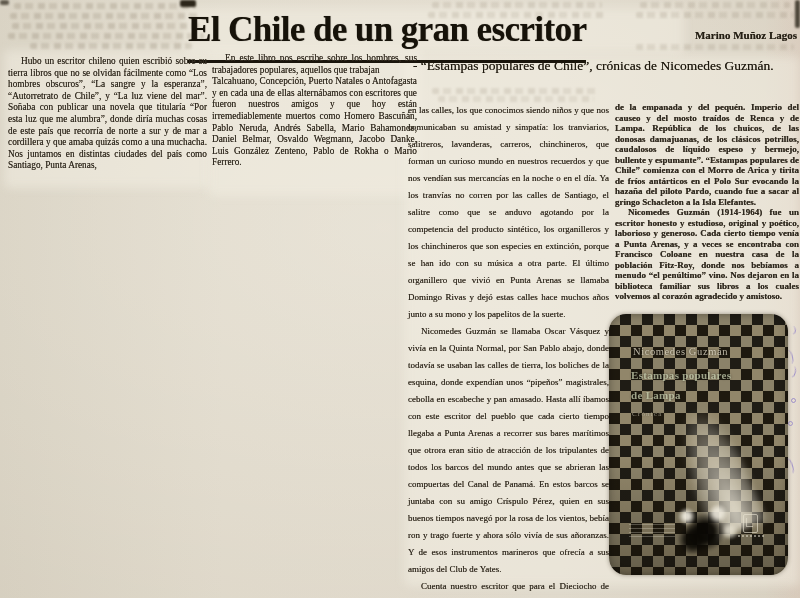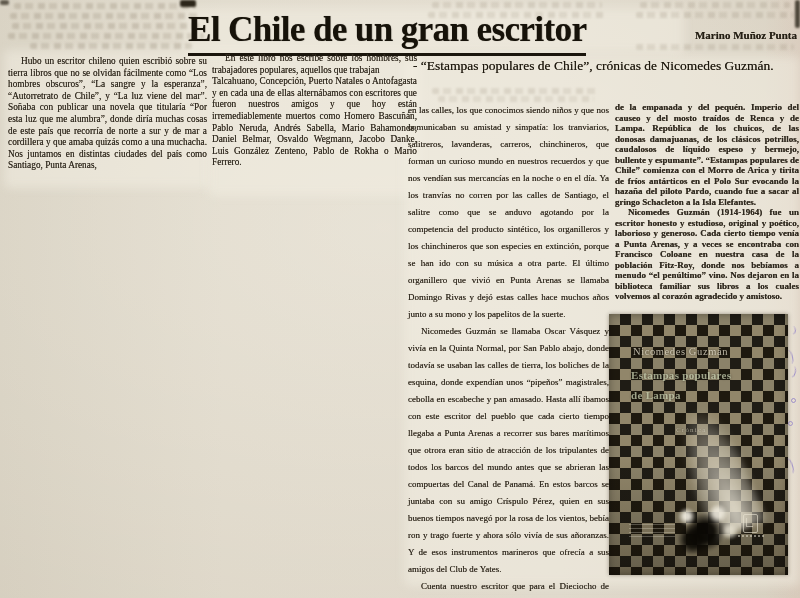--- a/index.html
+++ b/index.html
@@ -15,21 +15,21 @@
       radial-gradient(130% 110% at 48% 38%, rgba(255,253,245,.32), rgba(0,0,0,0) 75%),
       linear-gradient(90deg, #d5cebe, #ddd6c7 28%, #ded7c9 70%, #d7cfbf);
   }
   .panel { position:absolute; background:rgba(244,239,227,.5); border-radius:5px; filter:blur(5px); }
 
   
   .title-wrap { position:absolute; left:188px; top:10px; width:520px; }
   .title-wrap h1 {
     margin:0; display:inline-block;
     font-size:35px; font-weight:bold; letter-spacing:-0.6px; color:#161209;
-    border-bottom:3.5px solid #1a150c; padding-bottom:3px;
+    border-bottom:3.5px solid #1a150c; padding-bottom:10px;
     text-shadow:.4px .4px .7px rgba(25,18,10,.55);
   }
   .byline {
     position:absolute; left:691px; top:29px; width:106px;
     font-size:11px; font-weight:bold; color:#241f14; text-align:right;
     text-shadow:0 0 .5px rgba(40,30,20,.7);
   }
   .subtitle {
     position:absolute; left:413px; top:57px; width:387px; text-align:left;
     font-size:13.5px; font-weight:normal; line-height:17.5px; color:#1d180e;
@@ -52,38 +52,38 @@
 
   
   #cover {
     position:absolute; left:609px; top:314px; width:179px; height:261px;
     background-image:
       linear-gradient(180deg, rgba(18,14,6,0) 55%, rgba(18,14,6,.3)),
       repeating-linear-gradient(90deg, rgba(0,0,0,.14) 0 11px, rgba(255,255,255,.04) 11px 22px),
       repeating-conic-gradient(from 0deg, #16130b 0deg 90deg, #8d8164 90deg 180deg, #231d11 180deg 270deg, #a2977a 270deg 360deg);
     background-size:auto, 22px 22px, 22px 22px;
     box-shadow:0 0 4px rgba(60,50,35,.45), inset 0 0 8px rgba(0,0,0,.35);
+    border-radius:17px;
   }
   .cover-author {
     position:absolute; left:24px; top:32px;
     font-size:10.5px; letter-spacing:.6px; color:#ddd6c3; opacity:.82;
     text-shadow:0 0 2px rgba(0,0,0,.7);
   }
   .cover-title {
     position:absolute; left:22px; top:52px;
     font-size:11px; font-weight:bold; line-height:19.5px;
     color:#c3caab; opacity:.78; letter-spacing:.3px;
     text-shadow:0 0 2.5px rgba(0,0,0,.75);
   }
   .cover-title .t2 { display:block; }
   .cover-genre {
-    position:absolute; left:23px; top:112px;
+    position:absolute; left:23px; top:96px;
     font-size:7px; letter-spacing:1.2px; color:#cfc8b2; opacity:.65;
     text-shadow:0 0 1.5px rgba(0,0,0,.7);
-    padding-left:44px;
   }
   .smoke {
     position:absolute; left:78px; top:96px; width:58px; height:125px;
     background:radial-gradient(ellipse at 55% 85%, rgba(245,240,226,.95), rgba(245,240,226,.35) 55%, rgba(245,240,226,0) 75%);
     filter:blur(3px); transform:rotate(-22deg); opacity:.85;
   }
   .cluster {
     position:absolute; left:52px; top:182px; width:92px; height:58px;
     background:
       radial-gradient(circle at 28% 35%, rgba(244,240,228,.9) 3px, rgba(244,240,228,0) 9px),
@@ -166,21 +166,21 @@
   <div class="ghost g11"></div>
   <div class="ghost g12"></div>
 
   <div class="smudge s1"></div>
   <div class="smudge s2"></div>
   <div class="smudge s3"></div>
 
   <div class="title-wrap">
     <h1>El Chile de un gran escritor</h1>
   </div>
-  <div class="byline">Marino Muñoz Punta</div>
+  <div class="byline">Marino Muñoz Lagos</div>
   <div class="subtitle">
     <div>- “Estampas populares de Chile”, crónicas de Nicomedes Guzmán.</div>
   </div>
 
   <div id="col1" class="col">
     <p class="body-p indent">Hubo un escritor chileno quien escribió sobre su tierra libros que no se olvidan fácilmente como “Los hombres obscuros”, “La sangre y la esperanza”, “Autorretrato de Chile”, y “La luz viene del mar”. Soñaba con publicar una novela que titularía “Por esta luz que me alumbra”, donde diría muchas cosas de este país que recorría de norte a sur y de mar a cordillera y que amaba quizás como a una muchacha. Nos juntamos en distintas ciudades del país como Santiago, Punta Arenas,</p>
   </div>
   <div id="col2" class="col">
     <p class="body-p indent">En este libro nos escribe sobre los hombres, sus trabajadores populares, aquellos que trabajan</p>
     <p class="body-p">Talcahuano, Concepción, Puerto Natales o Antofagasta y en cada una de ellas alternábamos con escritores que fueron nuestros amigos y que hoy están irremediablemente muertos como Homero Bascuñán, Pablo Neruda, Andrés Sabella, Mario Bahamonde, Daniel Belmar, Osvaldo Wegmann, Jacobo Danke, Luis González Zenteno, Pablo de Rokha o Mario Ferrero.</p>

